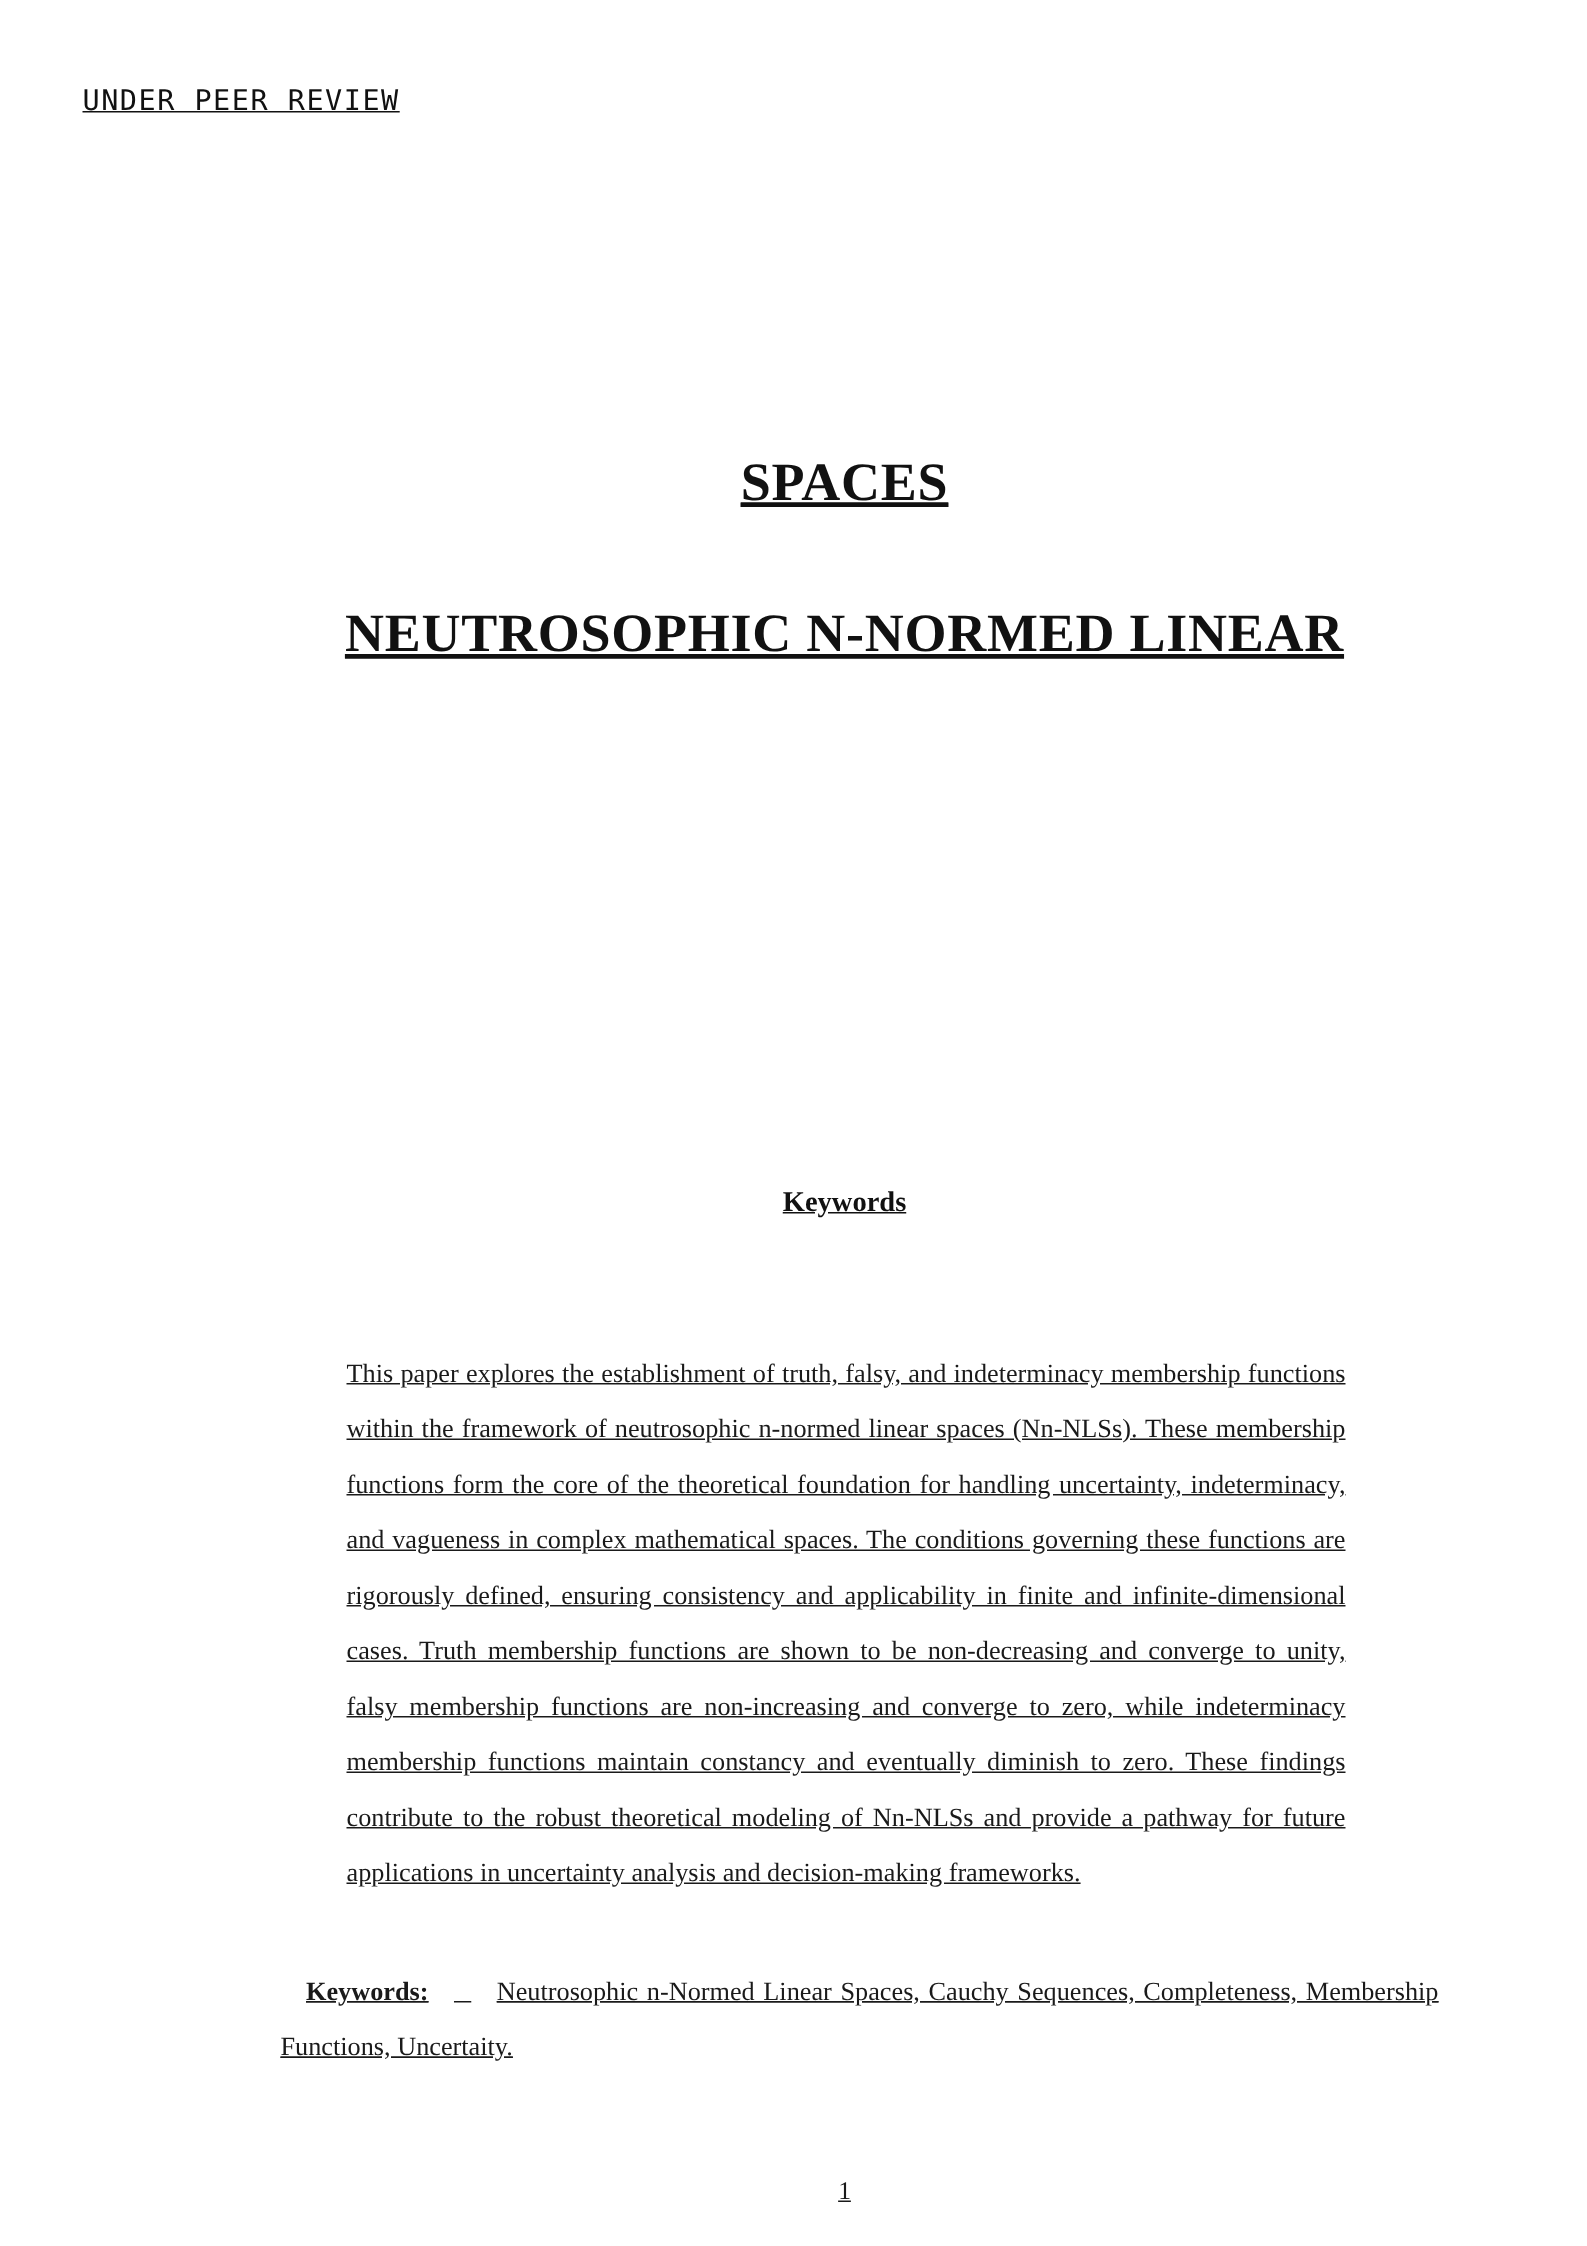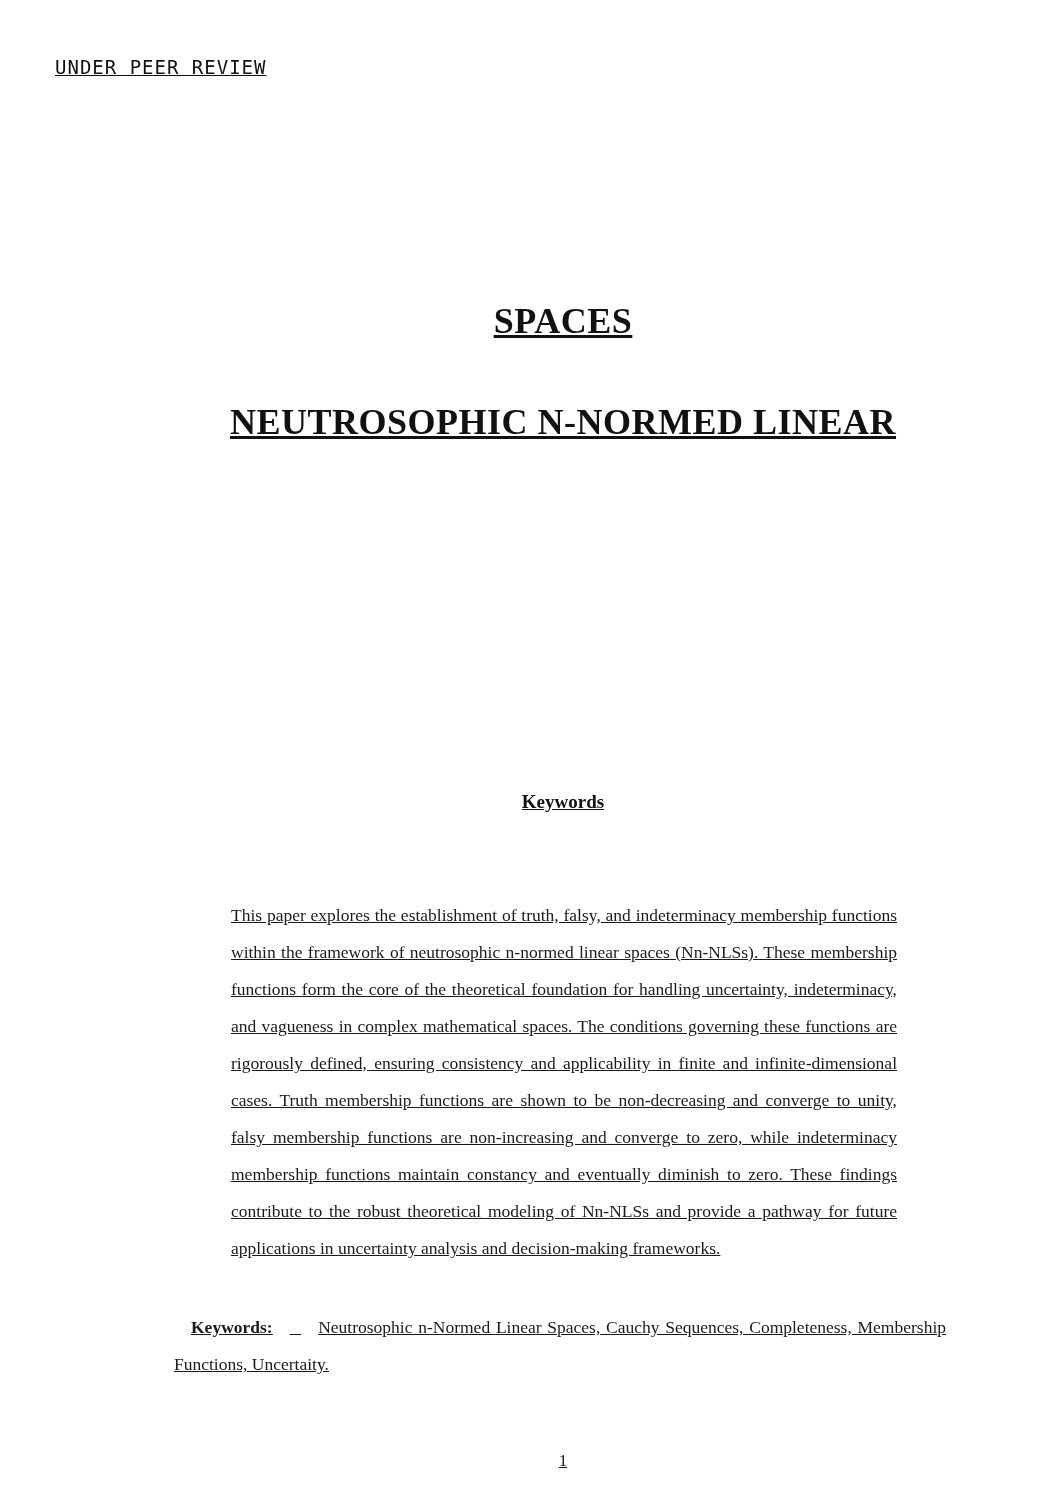--- a/index.html
+++ b/index.html
@@ -56,21 +56,21 @@
     width: 700px;
     font-size: 17.5px;
     line-height: 37px;
     text-align: justify;
     color: #1a1a1a;
     margin-top: 42px;
   }
   .keywords {
     position: absolute;
     top: 1258px;
-    left: 123px;
+    left: 136px;
     width: 806px;
     font-size: 17.5px;
     line-height: 37px;
     text-align: justify;
     color: #1a1a1a;
   }
   .keywords .kw-label {
     font-weight: bold;
   }
   .page-number {

